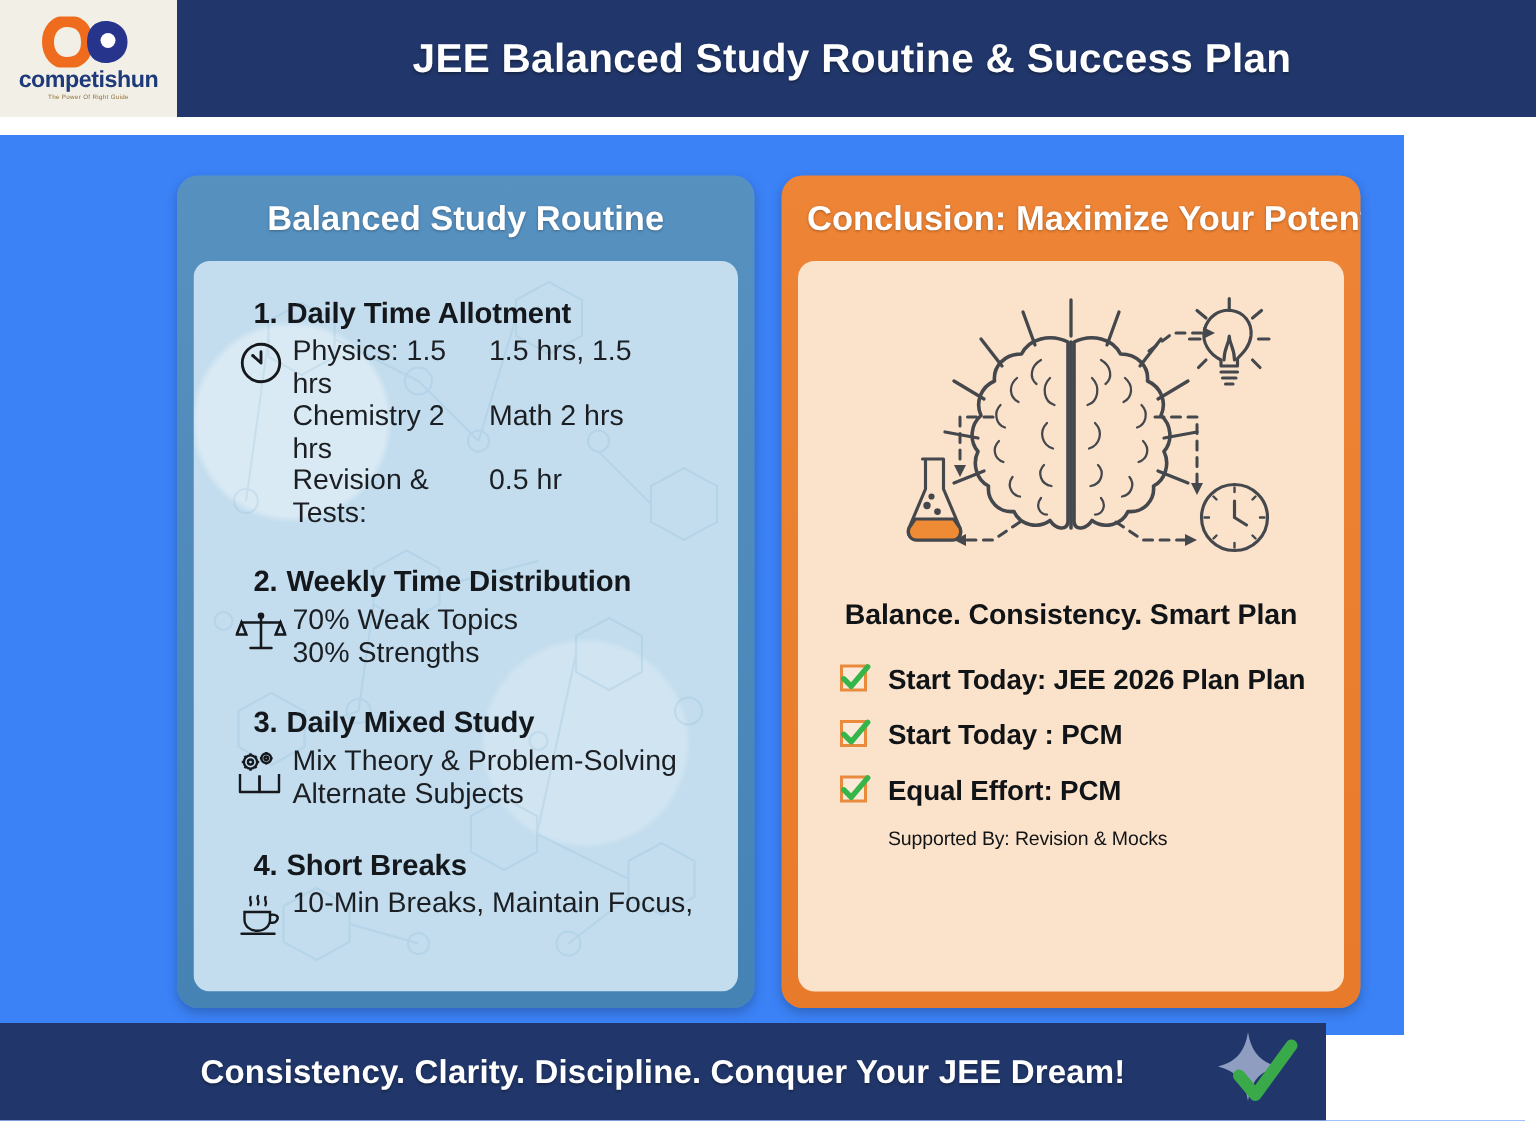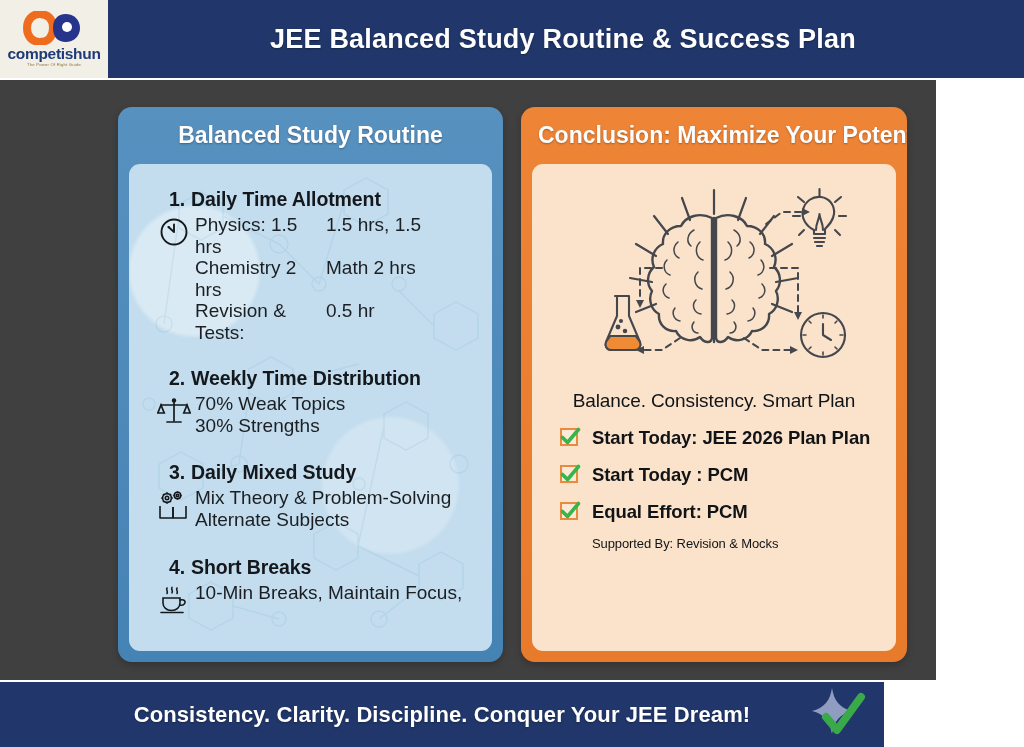--- a/index.html
+++ b/index.html
@@ -17,21 +17,21 @@
 
   
   .header {
     position: absolute;
     left: 0; top: 0;
     width: 1024px; height: 78px;
     display: flex;
     align-items: stretch;
   }
   .logo-box {
-    width: 108px;
+    width: 118px;
     height: 78px;
     background: #f2f0e6;
     display: flex;
     flex-direction: column;
     align-items: center;
     justify-content: center;
     flex: none;
   }
   .logo-mark {
     width: 62px;
@@ -65,24 +65,24 @@
     font-size: 27px;
     font-weight: bold;
     letter-spacing: 0.2px;
     text-shadow: 0 1px 2px rgba(0,0,0,0.35);
     margin-left: -6px;
   }
 
   
   .stage {
     position: absolute;
-    left: 0; top: 80px;
+    left: 0; top: 90px;
     width: 936px;
     height: 600px;
-    background: #404040;
+    background: #3b82f6;
   }
 
   
   .panel {
     position: absolute;
     border-radius: 14px;
     box-shadow: 0 3px 7px rgba(0,0,0,0.22);
     overflow: hidden;
   }
   .panel-left {
@@ -188,22 +188,22 @@
   .concl-list {
     position: absolute;
     left: 0; right: 0; top: 226px;
     padding: 0 14px 0 14px;
     box-sizing: border-box;
     color: #111417;
   }
   .concl-head {
     text-align: center;
     font-size: 19px;
-    font-weight: normal;
-    margin-bottom: 13px;
+    font-weight: bold;
+    margin-bottom: 18px;
     letter-spacing: -0.1px;
   }
   .concl-row {
     display: flex;
     align-items: flex-start;
     margin-bottom: 12px;
     padding-left: 13px;
     text-align: center;
   }
   .concl-row .chk {

